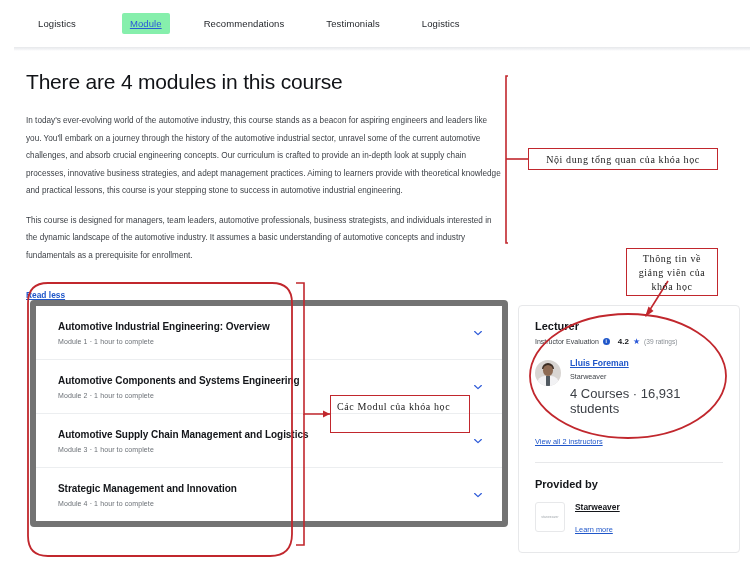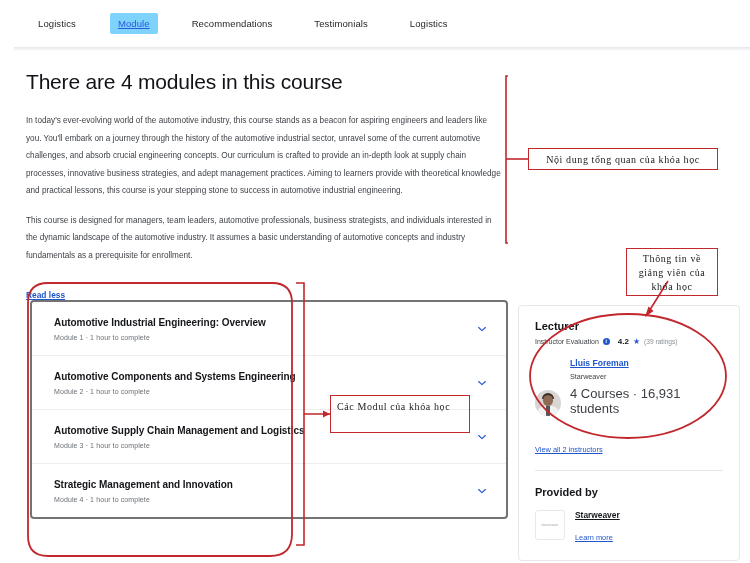--- a/index.html
+++ b/index.html
@@ -38,24 +38,25 @@
   .nav-tab {
     font-size: 9.5px;
     color: #24272c;
     margin-right: 26px;
     padding: 5px 8px;
     border-radius: 2px;
     white-space: nowrap;
     letter-spacing: 0.1px;
   }
   .nav-tab.active {
-    background: #7dd3fc;
+    background: #86efac;
     color: #2a58d8;
     text-decoration: underline;
     font-weight: 400;
+    margin-left: 12px;
   }
 
   
   .content {
     position: absolute;
     left: 26px; top: 70px;
     width: 480px;
   }
   .page-title {
     font-size: 21px;
@@ -79,21 +80,21 @@
     margin-top: 14px;
     display: inline-block;
   }
 
   
   .modules-card {
     position: absolute;
     left: 30px; top: 300px;
     width: 478px;
     background: #ffffff;
-    border: 2px solid #737373;
+    border: 6px solid #737373;
     border-radius: 4px;
     box-sizing: border-box;
     overflow: hidden;
   }
   .module-row {
     position: relative;
     padding: 15px 40px 14px 22px;
     border-bottom: 1px solid #eceef0;
     min-height: 32px;
     box-sizing: border-box;
@@ -162,23 +163,23 @@
     font-size: 8px;
     font-weight: 700;
     color: #14161a;
     margin-left: 4px;
   }
   .star { color: #2a58d8; font-size: 8px; }
   .ratings-count { color: #8b9096; font-size: 6.6px; }
 
   .instructor {
     display: flex;
-    align-items: flex-end;
+    align-items: flex-start;
     gap: 9px;
-    margin-bottom: 22px;
+    margin-bottom: 14px;
   }
   .avatar {
     width: 26px; height: 26px;
     border-radius: 50%;
     background: #d8d5d2;
     overflow: hidden;
     flex: none;
     position: relative;
     margin-top: 2px;
   }

